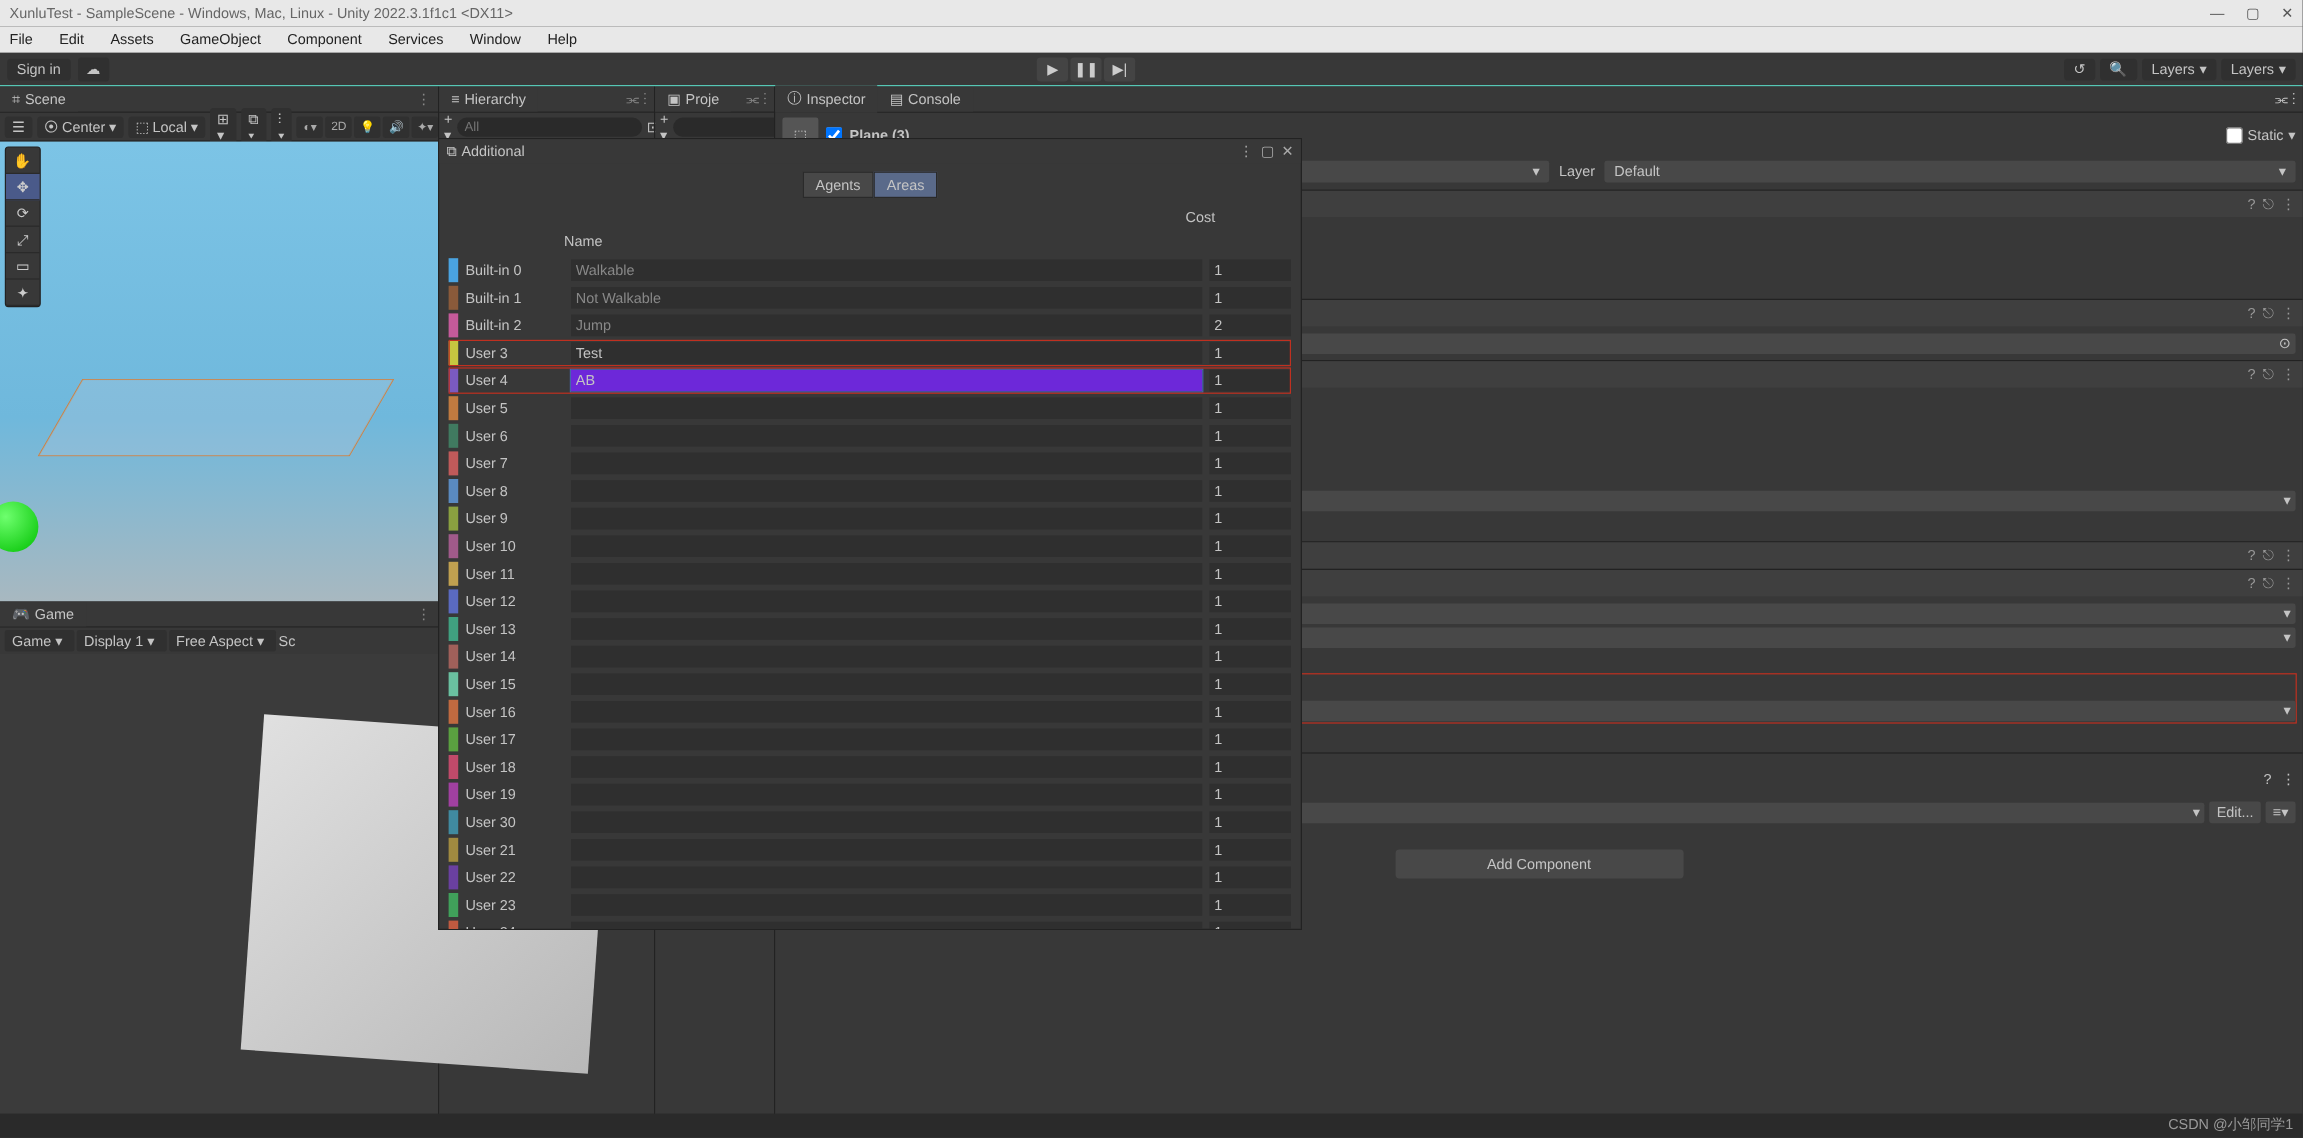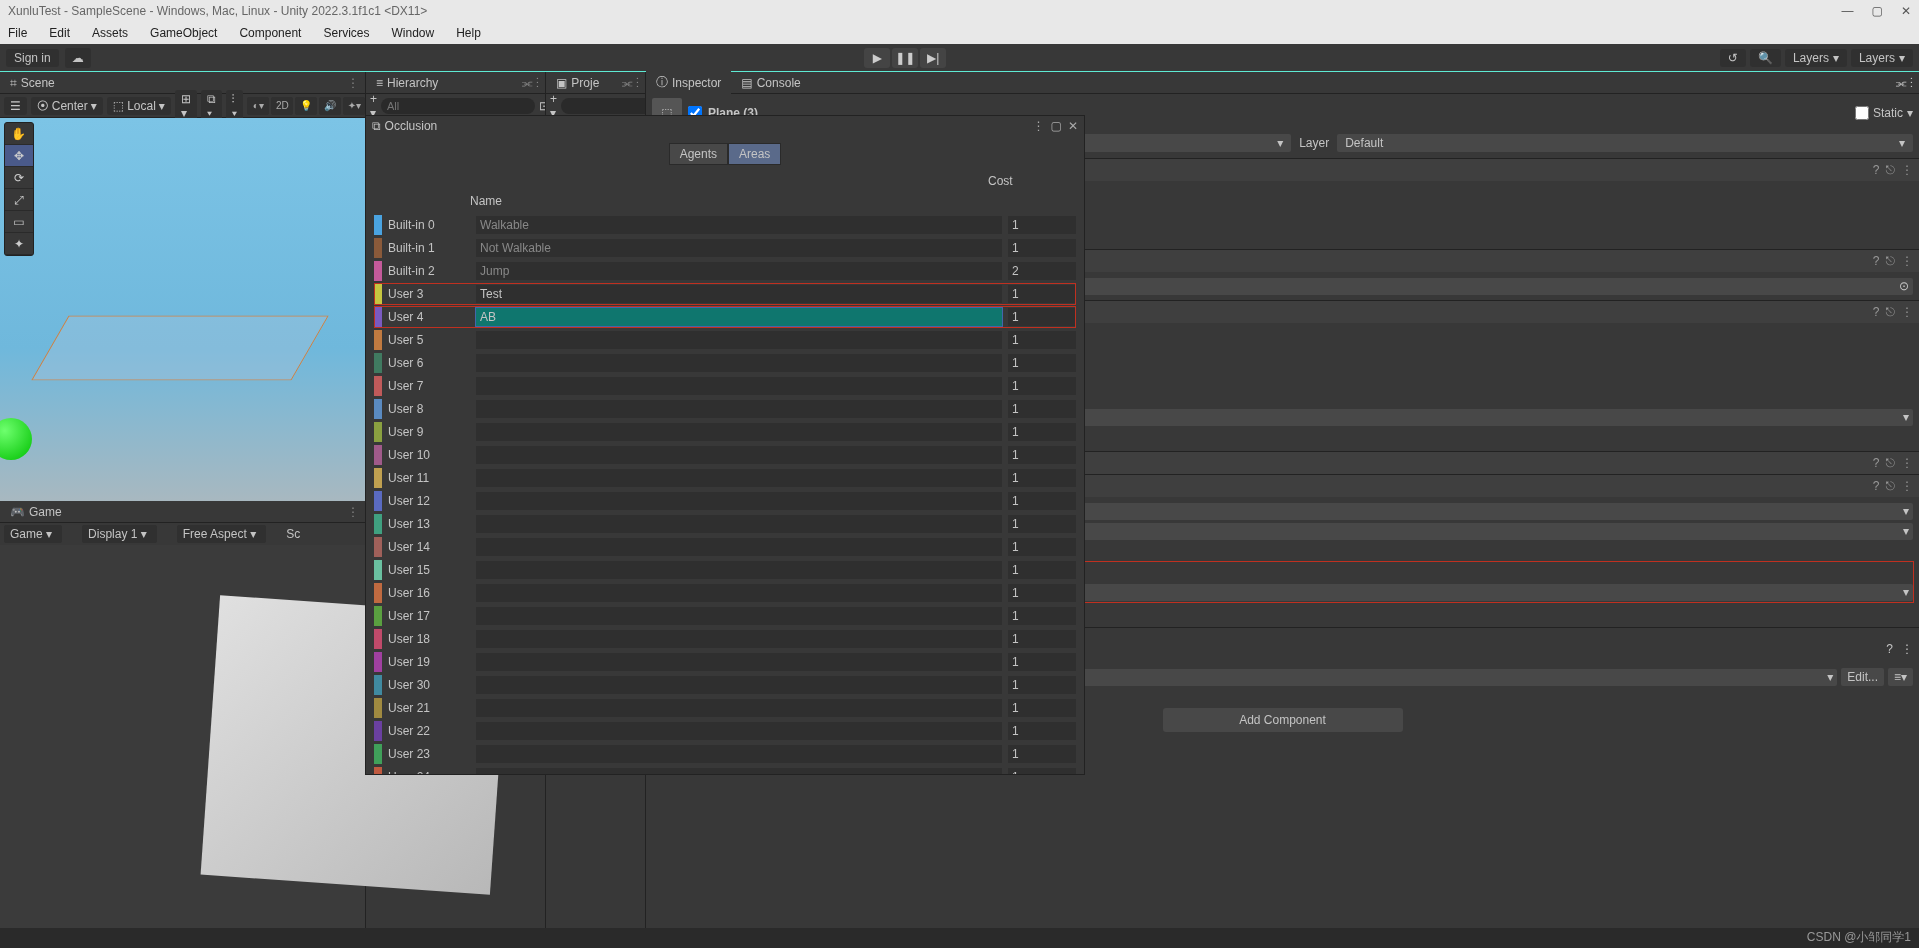--- a/index.html
+++ b/index.html
@@ -24,40 +24,40 @@
 .scene-tools { height:24px; background:#383838; display:flex; align-items:center; padding:0 4px; gap:4px; border-bottom:1px solid #222; font-size:11px; }
 .scene-tools .drop { background:#303030; padding:2px 6px; border-radius:3px; display:flex; align-items:center; gap:3px; }
 .viewport { flex:1; background:linear-gradient(180deg,#7cc4e6 0%,#6fb8dc 60%,#a8b8c0 100%); position:relative; overflow:hidden; }
 .viewport .toolbox { position:absolute; left:4px; top:4px; background:#383838; border:1px solid #222; border-radius:3px; display:flex; flex-direction:column; }
 .viewport .toolbox span { width:28px; height:22px; display:flex; align-items:center; justify-content:center; color:#ccc; border-bottom:1px solid #2a2a2a; }
 .viewport .toolbox span.sel { background:#4a5a8a; }
 .viewport .ground { position:absolute; left:50px; top:180px; width:260px; height:100px; border:1px solid #d08040; background:rgba(180,200,220,.3); transform:skewX(-30deg) rotateX(50deg); }
 .viewport .ball { position:absolute; left:-10px; top:300px; width:42px; height:42px; border-radius:50%; background:radial-gradient(circle at 35% 30%, #6eff6e, #00c000); }
 .game-view { flex:1; background:#3b3b3b; position:relative; }
 .game-view .plane { position:absolute; left:210px; top:60px; width:290px; height:280px; background:linear-gradient(135deg,#e0e0e0,#b8b8b8); transform:rotate(4deg); }
-.game-tools { height:22px; background:#383838; display:flex; align-items:center; gap:20px; padding:0 4px; font-size:11px; }
+.game-tools { height:22px; background:#383838; display:flex; align-items:center; gap:2px; padding:0 4px; font-size:11px; }
 .game-tools .drop { background:#303030; padding:2px 10px 2px 6px; border-radius:2px; }
 
 .nav-panel { position:absolute; left:365px; top:115px; width:720px; height:660px; background:#383838; border:1px solid #222; display:flex; flex-direction:column; z-index:5; }
 .nav-hdr { height:20px; display:flex; align-items:center; padding:0 6px; background:#383838; }
 .nav-hdr .title { display:flex; align-items:center; gap:4px; }
 .nav-hdr .ctr { margin-left:auto; display:flex; gap:6px; color:#aaa; }
 .nav-tabs { height:28px; display:flex; align-items:center; justify-content:center; gap:0; margin-top:4px; }
 .nav-tabs span { padding:3px 10px; background:#484848; border:1px solid #2a2a2a; }
 .nav-tabs span.sel { background:#5a6a8a; }
 .nav-cols { display:flex; padding:6px 28px 6px 104px; }
 .nav-cols .c1 { flex:1;margin-top:20px; }
 .nav-cols .c2 { width:68px; }
 .nav-list { flex:1; overflow:auto; padding:0 8px; }
 .nav-row { display:flex; align-items:center; height:22px; gap:3px; margin-bottom:1px; }
 .nav-row .swatch { width:8px; height:20px; }
 .nav-row .label { width:88px; padding-left:3px; color:#c4c4c4; }
 .nav-row .name { flex:1; height:18px; background:#2f2f2f; border:none; color:#c4c4c4; padding:0 4px; }
 .nav-row .name[disabled] { color:#888; }
-.nav-row .name.editing { background:#0f766e; outline:1px solid #46a; }
+.nav-row .name.editing { background:#6d28d9; outline:1px solid #46a; }
 .nav-row .cost { width:68px; height:18px; background:#2f2f2f; border:none; color:#c4c4c4; padding:0 4px; margin-left:3px; }
 .nav-row.hl1 { outline:1px solid #c03020; outline-offset:-1px; }
 
 .midcol { width:180px; display:flex; flex-direction:column; border-left:1px solid #222; }
 .small-toolbar { height:24px; background:#383838; display:flex; align-items:center; padding:0 4px; gap:4px; border-bottom:1px solid #222; }
 .small-toolbar input { flex:1; background:#2a2a2a; border:none; border-radius:10px; height:16px; padding:0 6px; color:#ccc; font-size:11px; }
 .projcol { width:100px; border-left:1px solid #222; }
 
 .inspector { flex:1; border-left:1px solid #222; display:flex; flex-direction:column; min-width:455px; }
 .insp-hdr { height:22px; background:#383838; display:flex; align-items:center; border-bottom:1px solid #222; }
@@ -463,21 +463,21 @@
 
       <div class="add-comp">Add Component</div>
     </div>
   </div>
 </div>
 
 <div class="nav-panel">
   <div class="nav-hdr">
     <span class="title">
         <span>⧉</span>
-        <span>Occlusion</span>
+        <span>Additional</span>
       </span>
     <div class="ctr">
       <span>⋮</span>
       <span>▢</span>
       <span>✕</span>
     </div>
   </div>
   <div class="nav-tabs">
     <span>Agents</span>
     <span class="sel">Areas</span>

